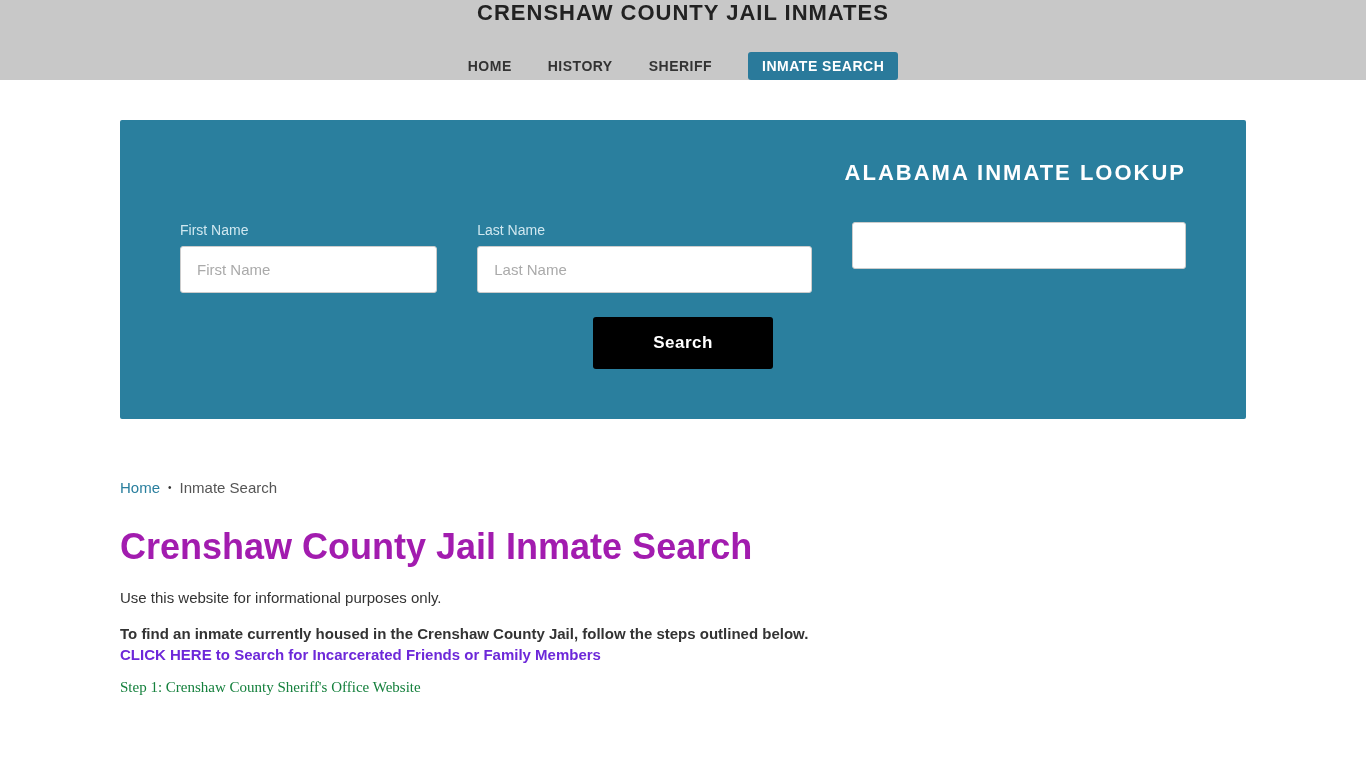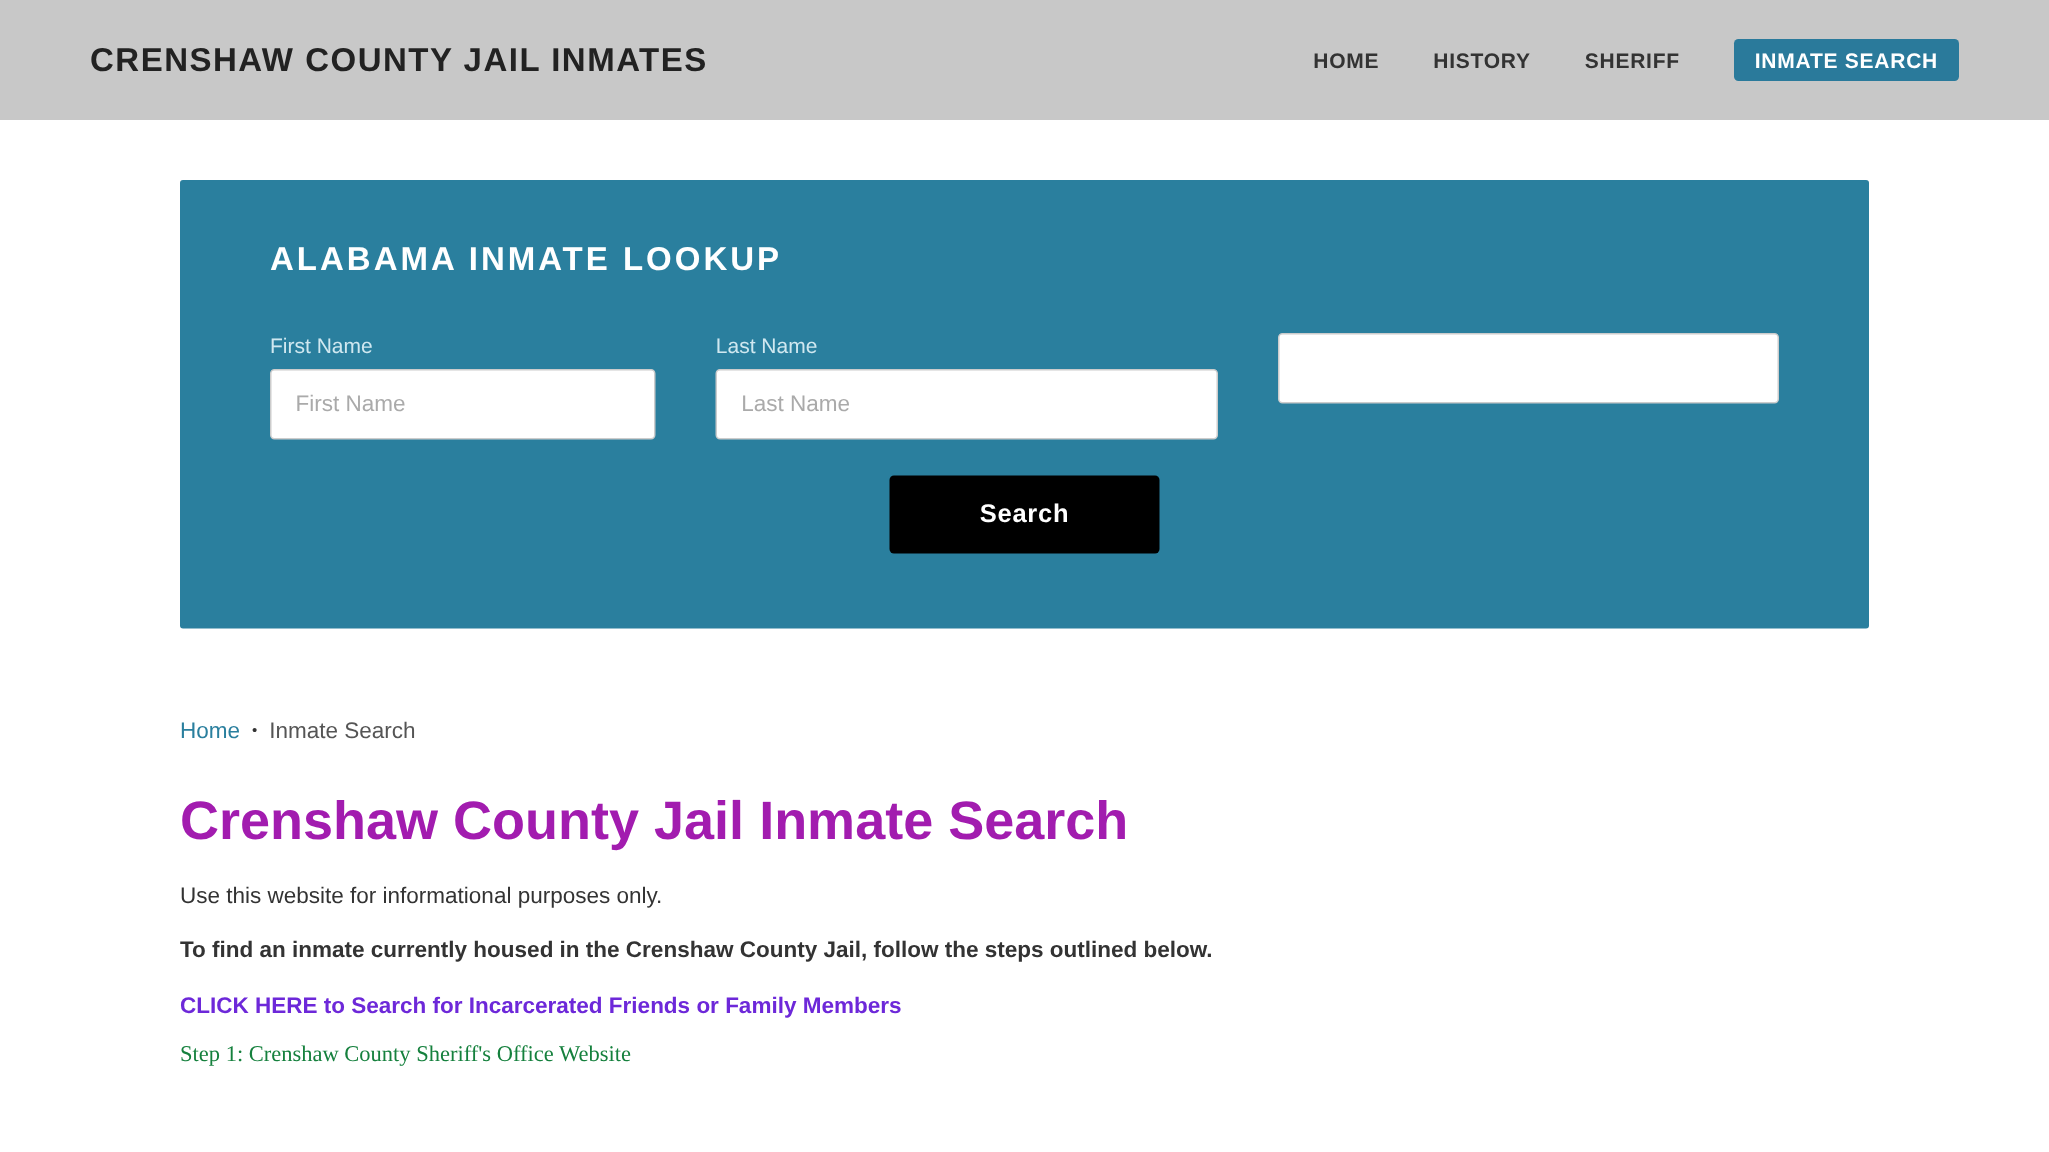--- a/index.html
+++ b/index.html
@@ -18,20 +18,21 @@
 
     
     .header {
       background-color: #c8c8c8;
       padding: 0 60px;
       height: 80px;
       display: flex;
       align-items: center;
       justify-content: space-between;
       position: relative;
+      flex-direction: column;
     }
 
     .site-title {
       font-size: 22px;
       font-weight: 900;
       color: #222;
       letter-spacing: 1px;
       text-transform: uppercase;
     }
 
@@ -60,21 +61,21 @@
 
     
     .lookup-section {
       background-color: #2a7f9e;
       margin: 40px 120px;
       padding: 40px 60px 50px;
       border-radius: 2px;
     }
 
     .lookup-title {
-      text-align: left;
+      text-align: right;
       font-size: 22px;
       font-weight: 700;
       color: #ffffff;
       letter-spacing: 2px;
       text-transform: uppercase;
       margin-bottom: 36px;
     }
 
     .lookup-fields {
       display: flex;
@@ -182,21 +183,20 @@
       color: #333;
       font-weight: 400;
       margin-bottom: 12px;
       line-height: 1.6;
     }
 
     .info-text-normal {
       font-size: 15px;
       color: #333;
       font-weight: 700;
-      margin-bottom: 16px;
       line-height: 1.6;
     }
 
     .link-text {
       color: #6d28d9;
       font-weight: 700;
       font-size: 15px;
       text-decoration: none;
       cursor: pointer;
       display: block;

